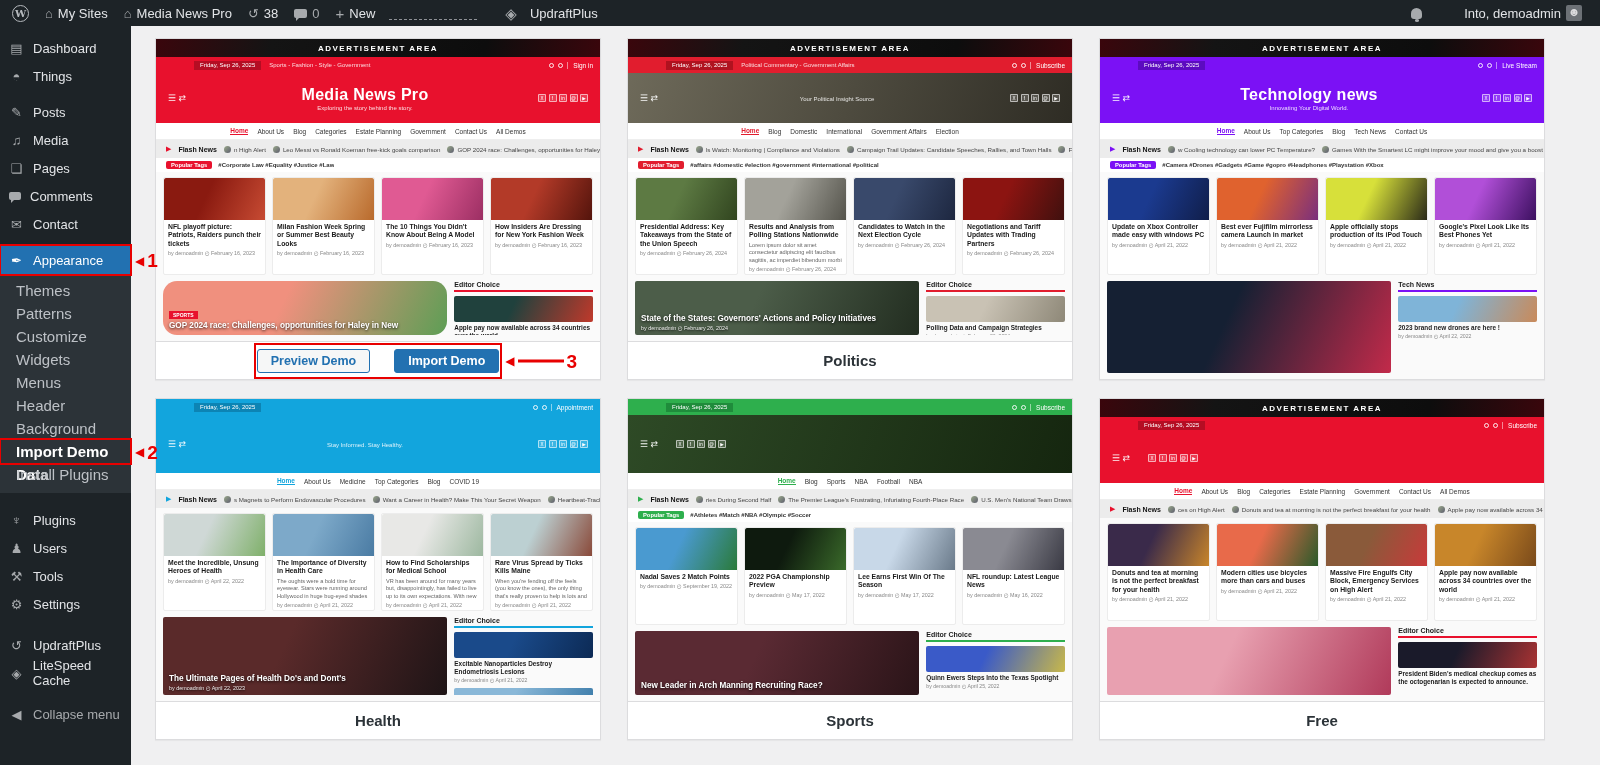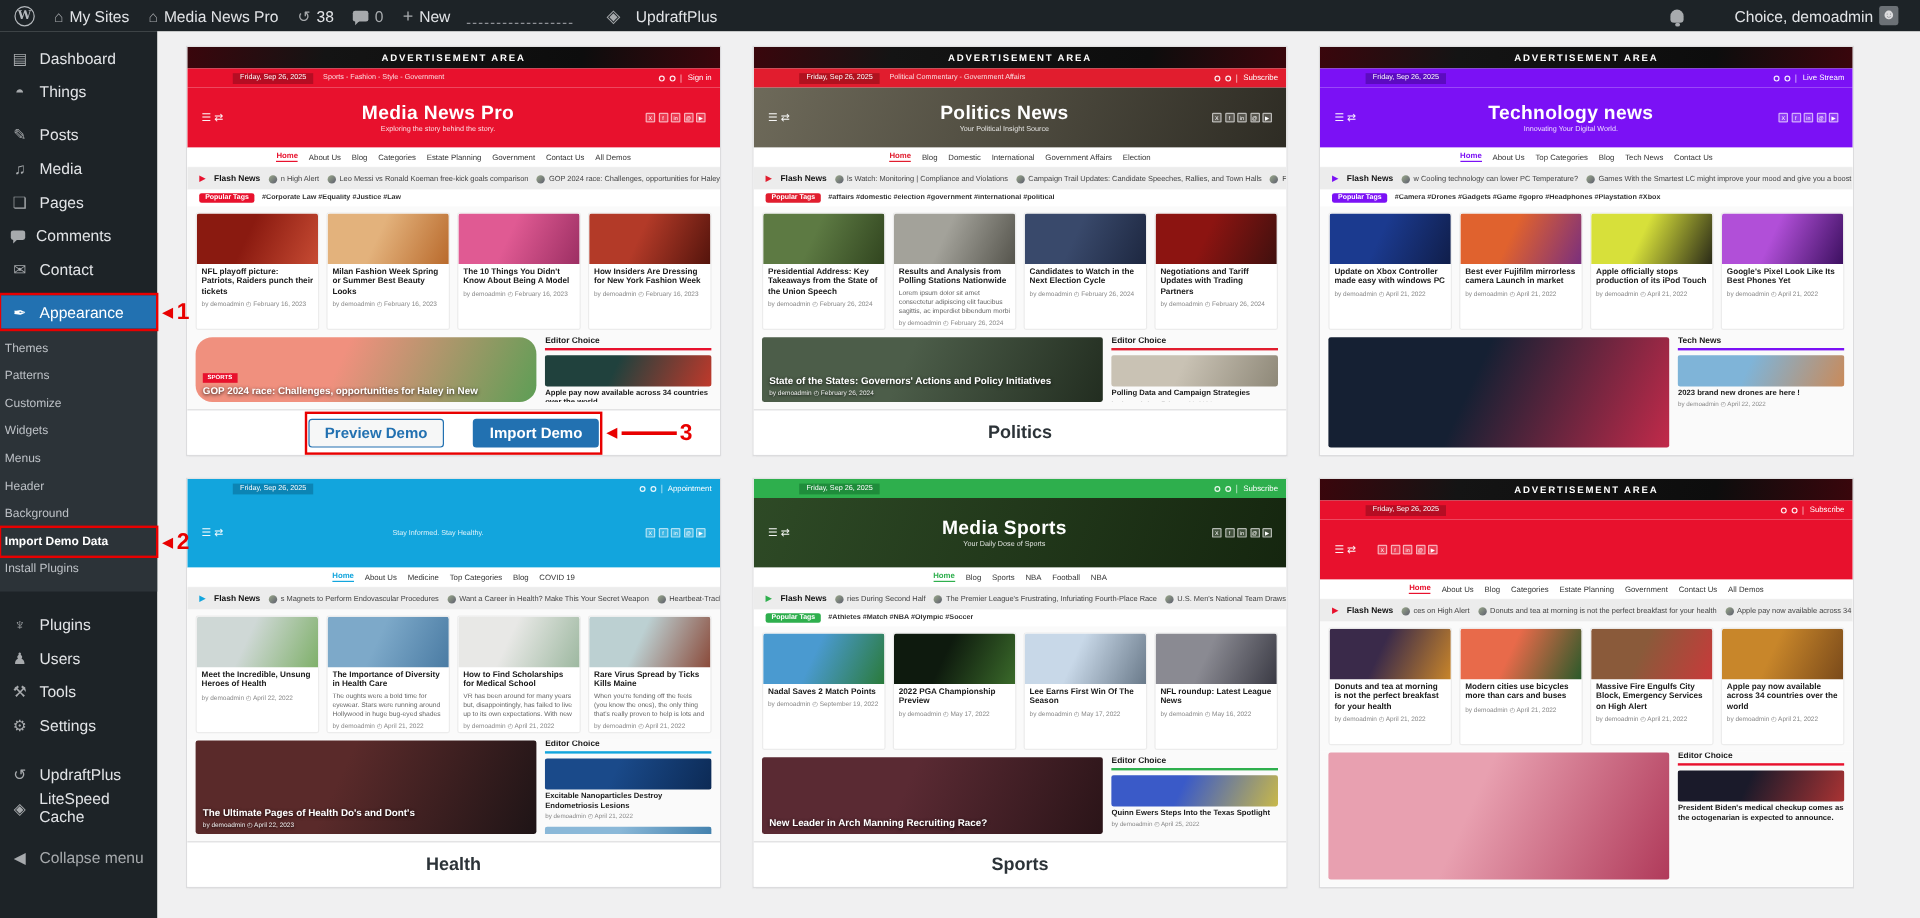--- a/index.html
+++ b/index.html
@@ -29,21 +29,21 @@
 
   
   .sidebar { position:absolute; top:26px; left:0; width:131px; bottom:0; background:#1d2327;
              color:#e2e4e7; font-size:13px; z-index:20; padding-top:8px; }
   .side-item { display:flex; align-items:center; gap:9px; height:28px; padding-left:9px; cursor:pointer; }
   .side-item .ic { width:15px; text-align:center; color:#a7aaad; font-size:13px; }
   .side-item.active { background:#2271b1; color:#fff; }
   .side-item.active .ic { color:#fff; }
   .side-sep { height:8px; }
   .submenu { background:#2c3338; padding:5px 0 7px; }
-  .sub-item { height:23px; line-height:23px; padding-left:4px; color:#bdc1c6; font-size:10px; cursor:pointer; }
+  .sub-item { height:23px; line-height:23px; padding-left:16px; color:#bdc1c6; font-size:15px; cursor:pointer; }
   .sub-item.current { color:#fff; font-weight:bold; }
   .side-item.dim { color:#a7aaad; }
   .gap-before { margin-top:13px; }
   .mini-bubble { width:12px; height:8px; background:#a7aaad; border-radius:2px; position:relative; display:inline-block; }
   .mini-bubble::after { content:''; position:absolute; bottom:-3px; left:2px;
                         border:3px solid transparent; border-top-color:#a7aaad; border-left-color:#a7aaad; }
 
   
   .main { position:absolute; left:131px; top:26px; right:0; bottom:0; background:#f0f0f1; overflow:hidden; }
   .cards { padding:12px 0 0 24px; display:grid; grid-template-columns:repeat(3,446px);
@@ -154,21 +154,21 @@
   <span class="ab-underline"></span>
   <div class="ab-item" style="margin-left:14px;">
     <span class="ab-ic" style="font-size:15px;">◈</span>
     <span style="margin-left:8px;">UpdraftPlus</span>
   </div>
   <div class="ab-right">
     <div class="ab-item" style="margin-right:26px;">
       <span class="bell"></span>
     </div>
     <div class="ab-item">
-      <span>Choice, demoadmin</span>
+      <span>Into, demoadmin</span>
       <span class="avatar">☻</span>
     </div>
   </div>
 </div>
 
 <div class="sidebar">
   <div id="side-top">
       <div class="side-item">
         <span class="ic">▤</span>
         <span>Dashboard</span>
@@ -368,21 +368,20 @@
               <span class="mlinks">Political Commentary - Government Affairs</span>
               <span class="mtopright">
                 <span class="mdot"></span>
                 <span class="mdot"></span>
                 <span class="mtoplabel">Subscribe</span>
               </span>
             </div>
             <div class="mhead" style="background: linear-gradient(110deg, rgb(110, 106, 90), rgb(46, 44, 36));">
               <span class="mburger">☰ ⇄</span>
               <div class="mheadc">
-                <div class="mtitle">Politics News</div>
                 <div class="mtag">Your Political Insight Source</div>
               </div>
               <div class="msoc">
                 <span class="msq">X</span>
                 <span class="msq">f</span>
                 <span class="msq">in</span>
                 <span class="msq">@</span>
                 <span class="msq">▶</span>
               </div>
             </div>
@@ -678,24 +677,20 @@
             <div class="mtop">
               <span class="mdate">Friday, Sep 26, 2025</span>
               <span class="mtopright">
                 <span class="mdot"></span>
                 <span class="mdot"></span>
                 <span class="mtoplabel">Subscribe</span>
               </span>
             </div>
             <div class="mhead" style="background: linear-gradient(110deg, rgb(46, 74, 38), rgb(21, 38, 15));">
               <span class="mburger">☰ ⇄</span>
-              <div class="mheadc">
-                <div class="mtitle">Media Sports</div>
-                <div class="mtag">Your Daily Dose of Sports</div>
-              </div>
               <div class="msoc">
                 <span class="msq">X</span>
                 <span class="msq">f</span>
                 <span class="msq">in</span>
                 <span class="msq">@</span>
                 <span class="msq">▶</span>
               </div>
             </div>
             <div class="mnav">
               <span class="mnavi act">Home</span>
@@ -862,20 +857,23 @@
               <div class="medit">
                 <div class="elabel">Editor Choice</div>
                 <div class="eitem">
                   <div class="eimg" style="background: linear-gradient(115deg, rgb(26, 26, 42) 0%, rgb(26, 26, 42) 42%, rgb(170, 51, 51) 100%);"></div>
                   <div class="ehead">President Biden's medical checkup comes as the octogenarian is expected to announce.</div>
                 </div>
               </div>
             </div>
           </div>
         </div>
+      <div class="card-foot">
+        <span class="demo-title">Free</span>
+      </div>
     </div>
 
   </div>
 </div>
 
 <div class="ann-box" style="left: -1px; top: 244px; width: 133px; height: 32px;"></div>
 <div class="ann-wrap" style="left: 135px; top: 260px;">
     <span class="ann-head">◀</span>
     <span class="ann-num">1</span>
   </div>

